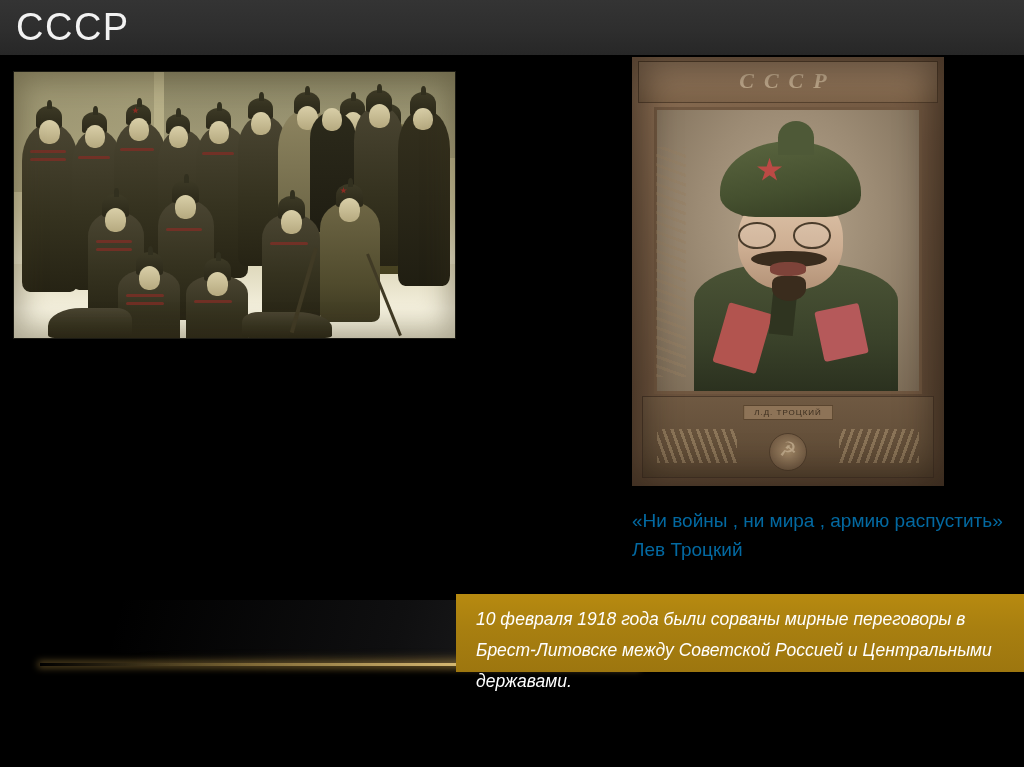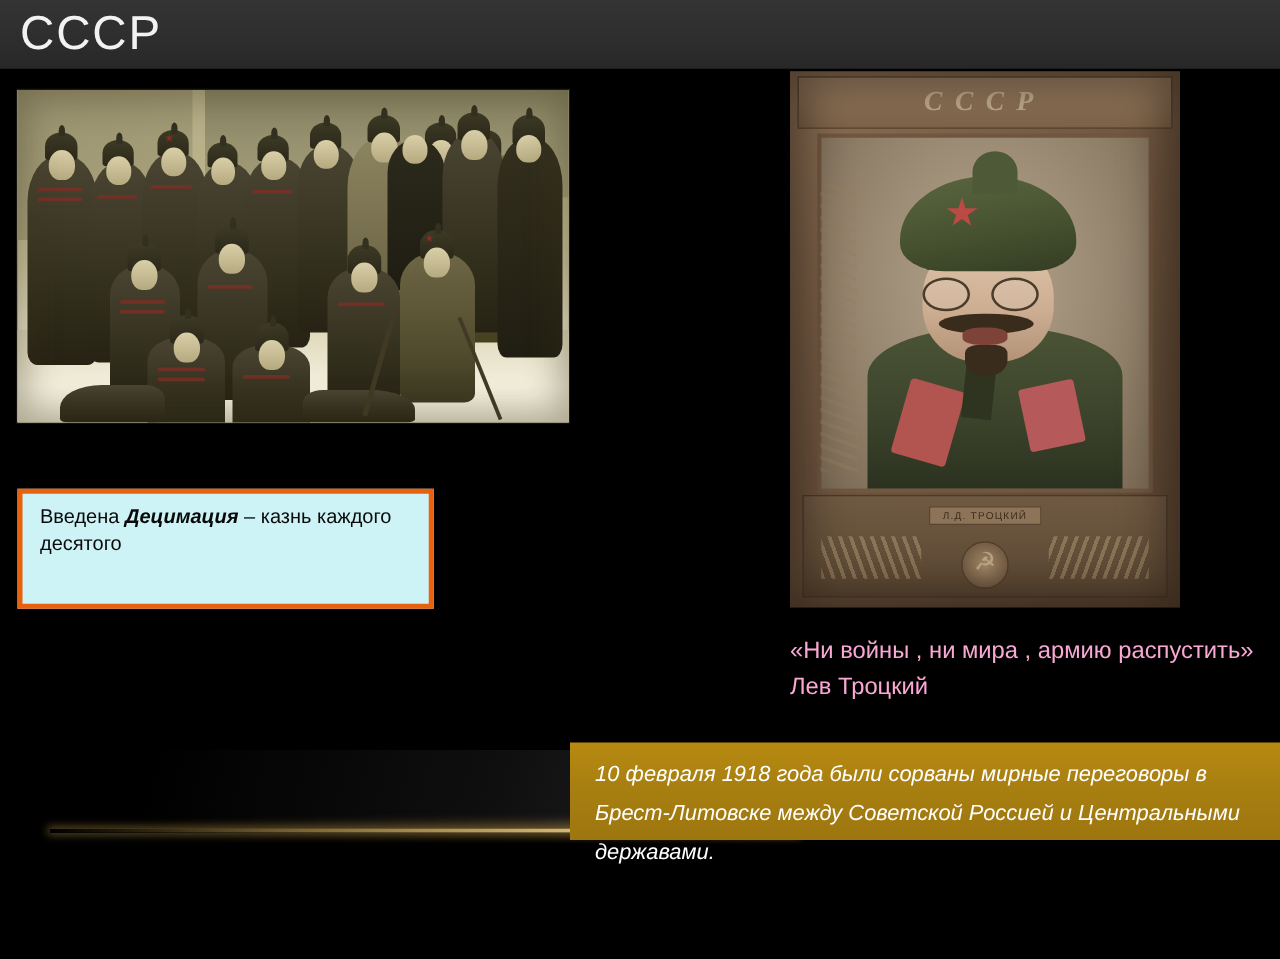--- a/index.html
+++ b/index.html
@@ -139,21 +139,21 @@
   }
   #decimation-text{
     position:absolute;left:14px;top:8px;right:10px;
     font-size:16px;line-height:22px;color:#0a0a0a;
   }
   #decimation-text b{font-weight:700;font-style:italic;}
 
   
   #trotsky-quote{
     position:absolute;left:632px;top:506px;width:380px;
-    font-size:19px;line-height:29px;color:#f9a8d4;
+    font-size:19px;line-height:29px;color:#0369a1;
   }
 
   
   #brest-box{
     position:absolute;left:456px;top:594px;width:568px;height:78px;
     background:linear-gradient(180deg,#b78a10 0%,#a87f10 45%,#9d760f 100%);
   }
   #brest-text{
     position:absolute;left:20px;top:10px;right:14px;
     font-size:17.5px;line-height:31px;color:#ffffff;font-style:italic;
@@ -306,25 +306,20 @@
     <div class="pf-vine"></div>
     <div class="pf-plate">
       <div class="pf-laurel-l"></div>
       <div class="pf-laurel-r"></div>
       <div class="pf-name">Л.Д. ТРОЦКИЙ</div>
       <div class="pf-emblem"></div>
     </div>
     <div class="pf-vignette"></div>
   </div>
 
-  <div id="decimation-box">
-    <div id="decimation-text">
-      <span>Введена </span><b>Децимация</b><span> – казнь каждого десятого</span>
-    </div>
-  </div>
 
   <div id="trotsky-quote">«Ни войны , ни мира , армию распустить»  Лев Троцкий</div>
 
   <div id="brest-box">
     <div id="brest-text">10 февраля 1918 года были сорваны мирные переговоры в Брест-Литовске между Советской Россией и Центральными державами.</div>
   </div>
 
 </div>
 
 </body></html>

